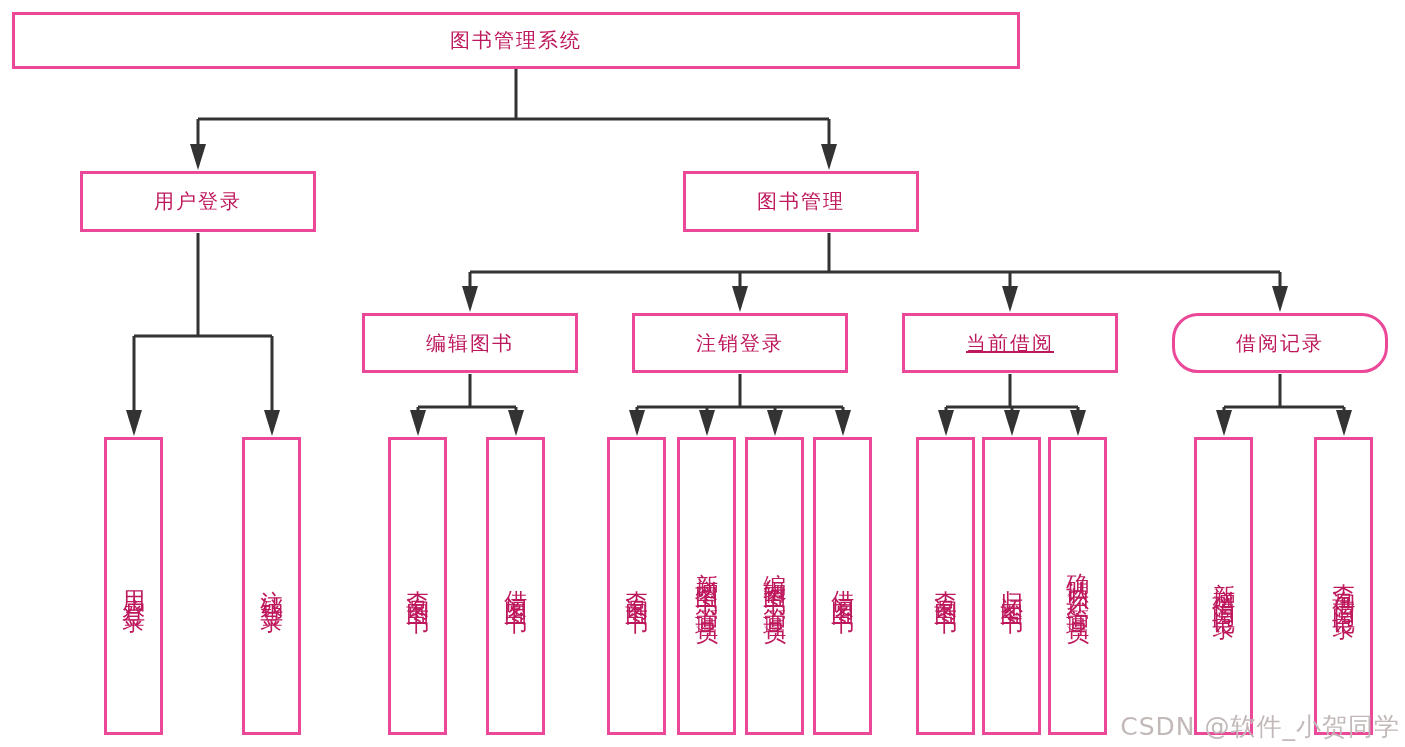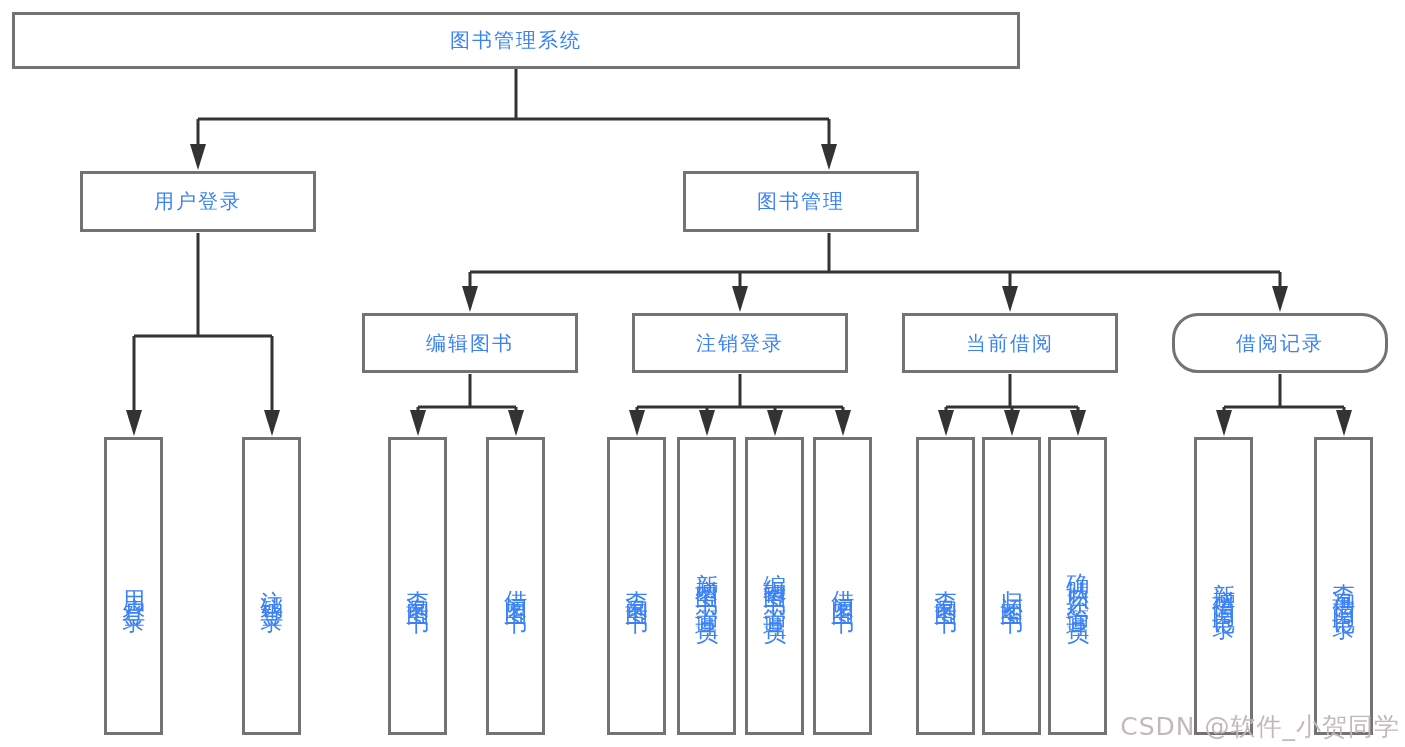--- a/index.html
+++ b/index.html
@@ -7,24 +7,24 @@
     position:relative;
     width:1405px; height:747px;
     background:#ffffff;
     font-family:"DejaVu Sans","Liberation Sans",sans-serif;
     overflow:hidden;
   }
   .wires { position:absolute; left:0; top:0; width:1405px; height:747px; }
   .node {
     position:absolute;
     background:#ffffff;
-    border:3px solid #737373;
+    border:3px solid #ec4899;
     box-sizing:border-box;
     display:flex; align-items:center; justify-content:center;
-    color:#3b82f6;
+    color:#be185d;
   }
   .h-node { font-size:20px; letter-spacing:2px; }
   .v-node { }
   .v-node .vtext {
     writing-mode:vertical-rl;
     text-orientation:mixed;
     font-size:23px;
     letter-spacing:7px;
     line-height:1.1;
     white-space:nowrap;
@@ -77,21 +77,21 @@
     </g>
   </svg>
 
   <div class="node h-node" style="left:12px; top:12px; width:1008px; height:57px;">图书管理系统</div>
 
   <div class="node h-node" style="left:80px; top:171px; width:236px; height:61px;">用户登录</div>
   <div class="node h-node" style="left:683px; top:171px; width:236px; height:61px;">图书管理</div>
 
   <div class="node h-node" style="left:362px; top:313px; width:216px; height:60px;">编辑图书</div>
   <div class="node h-node" style="left:632px; top:313px; width:216px; height:60px;">注销登录</div>
-  <div class="node h-node" style="left:902px; top:313px; width:216px; height:60px;">当前借阅</div>
+  <div class="node h-node" style="left:902px; top:313px; width:216px; height:60px;text-decoration:underline;">当前借阅</div>
   <div class="node h-node" style="left:1172px; top:313px; width:216px; height:60px;border-radius:26px;">借阅记录</div>
 
   <div class="node v-node" style="left:104px; top:437px; width:59px; height:298px;">
     <span class="vtext">用户登录</span>
   </div>
   <div class="node v-node" style="left:242px; top:437px; width:59px; height:298px;">
     <span class="vtext">注销登录</span>
   </div>
 
   <div class="node v-node" style="left:388px; top:437px; width:59px; height:298px;">

